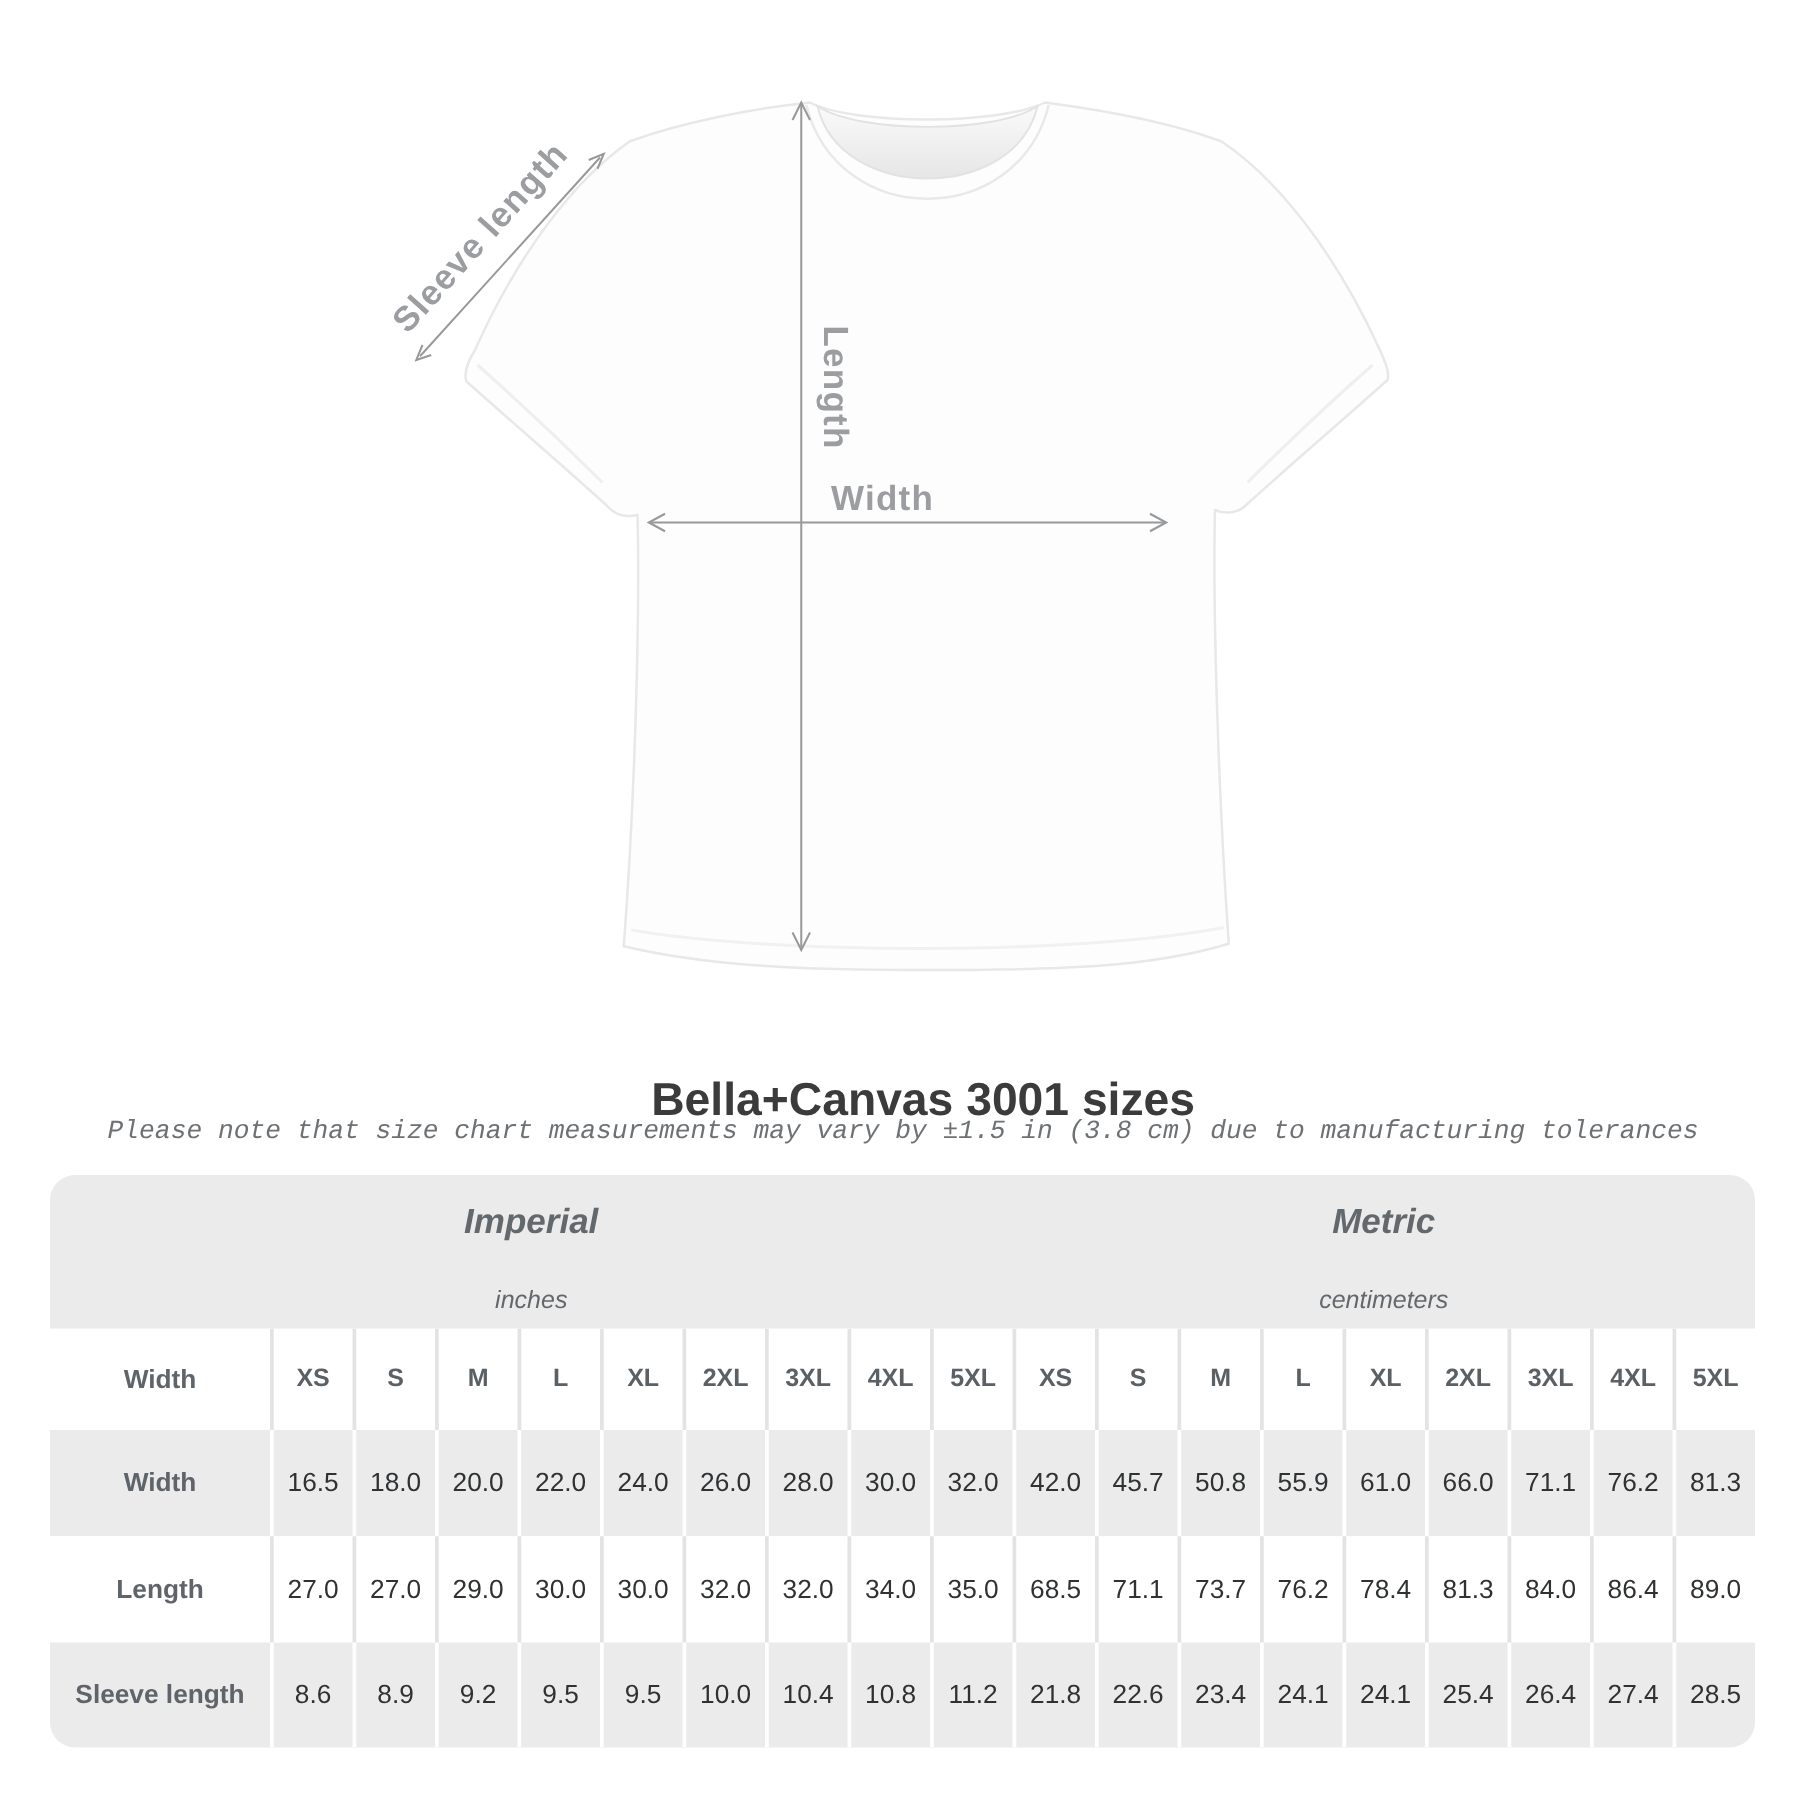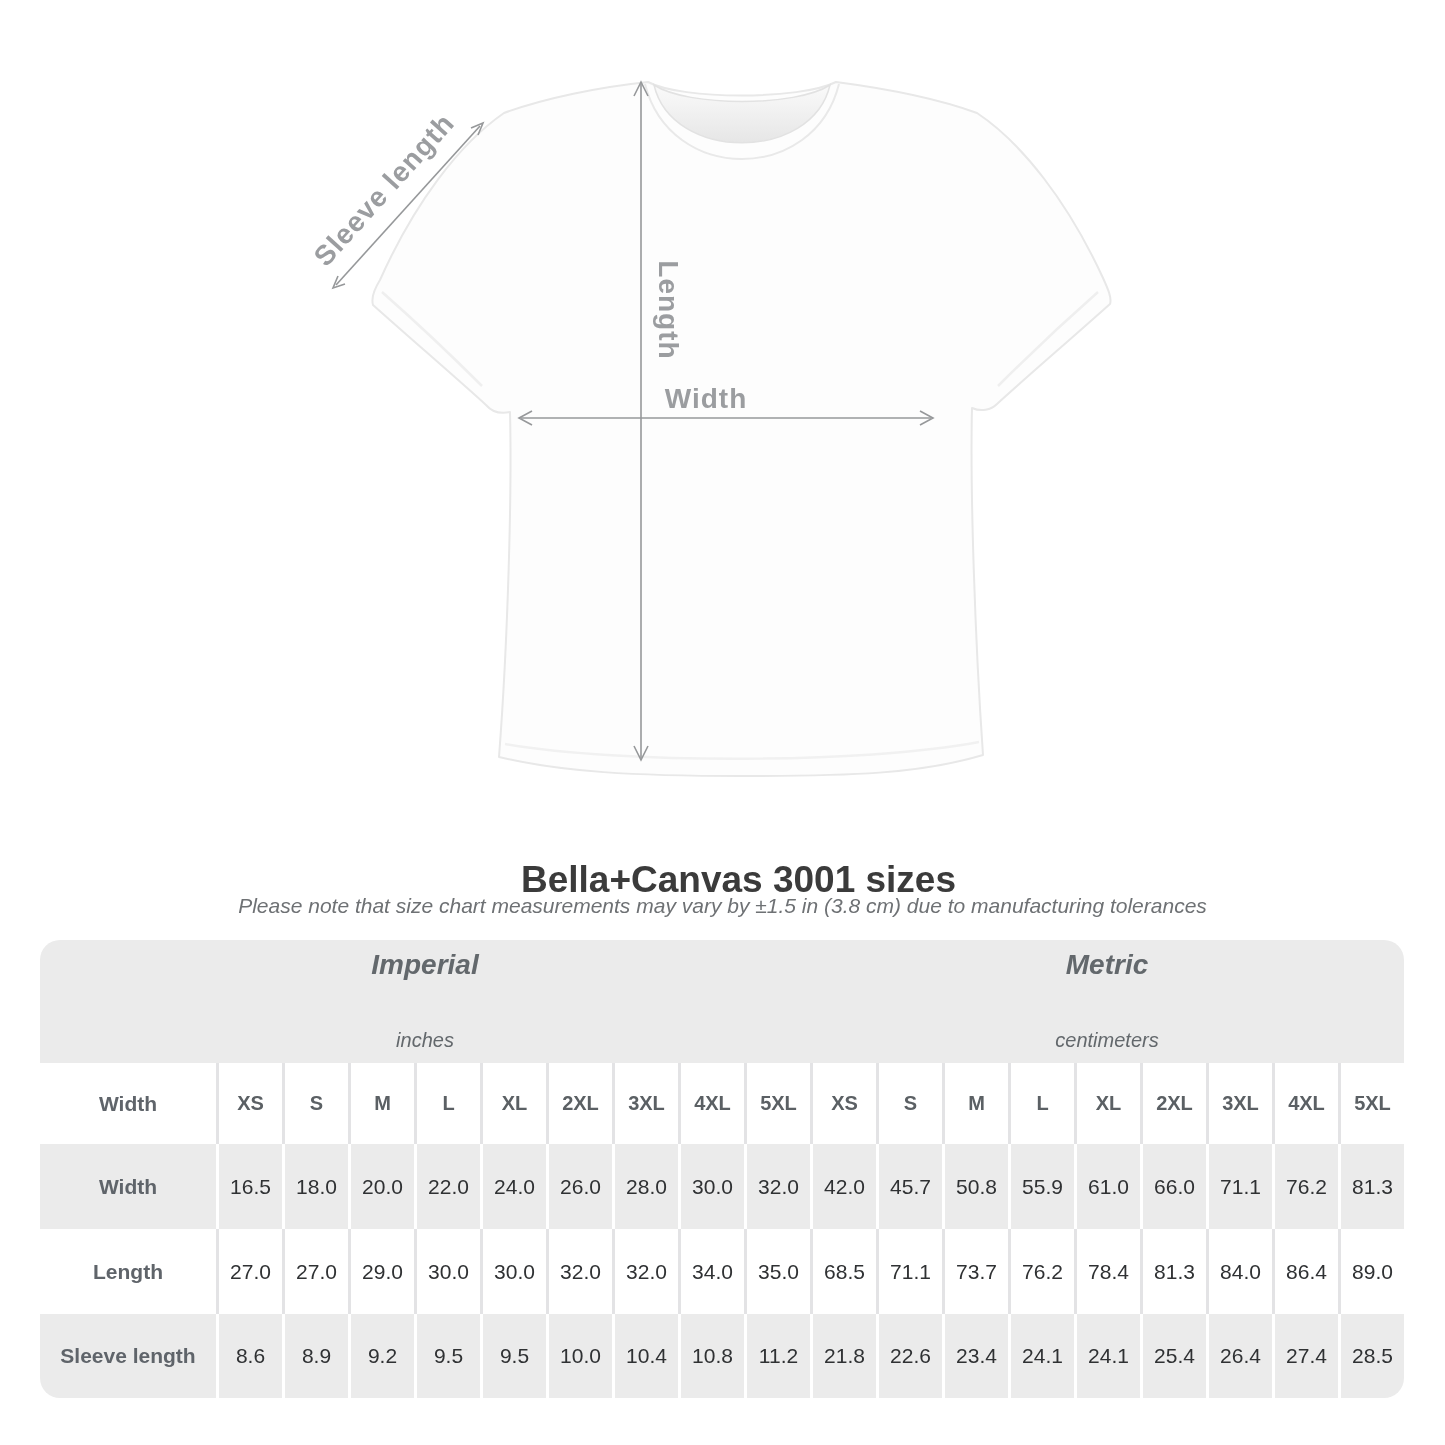--- a/index.html
+++ b/index.html
@@ -18,35 +18,36 @@
   
   .page-title {
     position: absolute; top: 845px; left: 0; width: 1445px; margin: 16px;
     text-align: center; font-size: 37px; line-height: 1; font-weight: bold;
     color: #3b3b3b;
   }
   .tolerance-note {
     position: absolute; top: 894px; left: 0; width: 1445px; margin: 0;
     text-align: center; font-size: 21px; line-height: 1.15; font-style: italic;
     color: #6e7174;
+    font-family: Liberation Mono, monospace;
   }
   
   .sizes-table { position: absolute; left: 40px; top: 940px; width: 1364px; }
   .band {
     height: 123px; background: #ebebeb; border-radius: 20px 20px 0 0;
     display: flex;
   }
   .band-cell {
     display: flex; flex-direction: column; justify-content: flex-end;
     align-items: center; padding-bottom: 11px; box-sizing: border-box; gap: 26px;
   }
   .band-cell.left  { width: 770px; }
   .band-cell.right { width: 594px; }
   .g-title { font-size: 28px; font-weight: bold; font-style: italic; color: #63686c; }
-  .g-sub   { font-size: 20px; font-style: italic; color: #63686c; margin-top: 22px; }
+  .g-sub   { font-size: 20px; font-style: italic; color: #63686c; margin-top: 10px; }
   .trow { display: flex; }
   .trow.white { background: #ffffff; --sep: #e3e3e5; }
   .trow.gray  { background: #ebebeb; --sep: #ffffff; }
   .trow.header { height: 81px; }
   .trow.data   { height: 85px; }
   .trow.last   { height: 84px; border-radius: 0 0 20px 20px; overflow: hidden; }
   .lab {
     width: 176px; display: flex; align-items: center; justify-content: center;
     font-weight: bold; font-size: 21px; color: #5f646a;
   }

